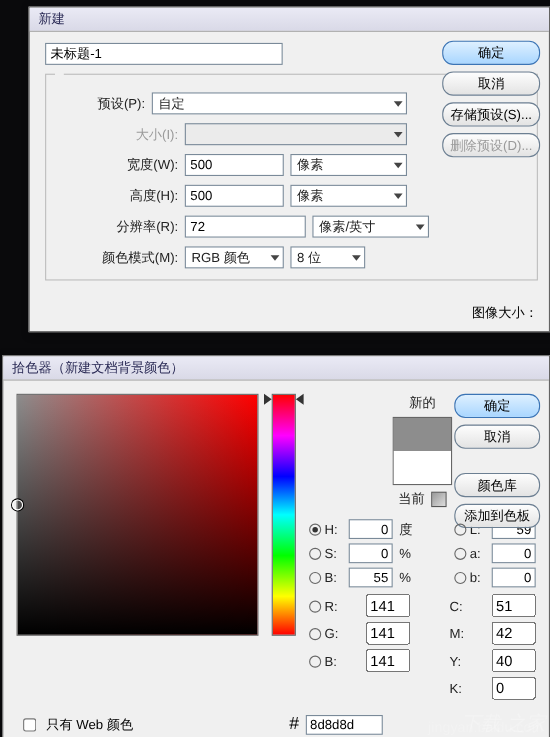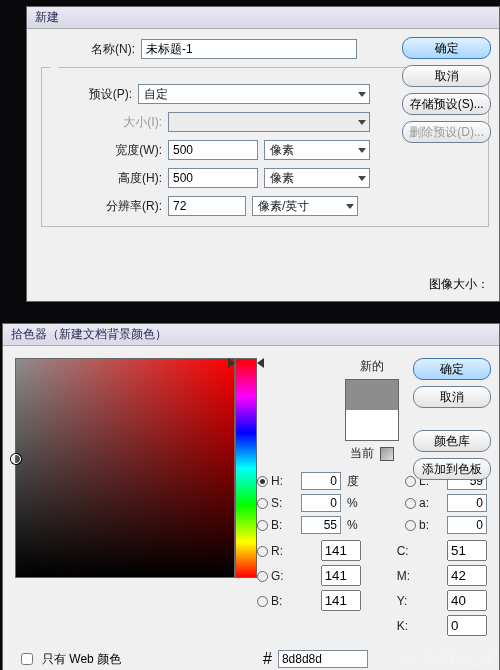--- a/index.html
+++ b/index.html
@@ -16,21 +16,21 @@
 .caret { width: 0; height: 0; border-left: 4px solid transparent; border-right: 4px solid transparent; border-top: 5px solid #444; margin-left: 4px; }
 .btn { display: inline-flex; align-items: center; justify-content: center; height: 22px; border: 1px solid #6c7f92; border-radius: 10px; background: linear-gradient(#fdfdfd,#e3e3e3); font-size: 12px; padding: 0 6px; min-width: 78px; }
 .btn.def { background: linear-gradient(#def0ff,#a9d6ff); border-color:#3b74b5; }
 .btn.dis { color:#9a9a9a; }
 .btncol { position: absolute; right: 8px; top: 30px; display: flex; flex-direction: column; gap: 6px; }
 .fieldset { border: 1px solid #bcbcbc; padding: 10px 10px 2px 10px; margin-top: 4px; position: relative; }
 .fslabel { position: absolute; top: -7px; left: 8px; background: #f0f0f0; padding: 0 4px; }
 .swatch { width: 24px; height: 17px; border: 1px solid #888; background: #888; display: inline-block; }
 .imgsize { position:absolute; right: 10px; bottom: 8px; font-size:12px;}
 
-.cp-body { padding: 12px; display: flex; font-size: 12px; color:#222; }
+.cp-body { padding: 12px; display: flex; gap: 12px; font-size: 12px; color:#222; }
 .satval { width: 220px; height: 220px; border: 1px solid #666; position: relative; background: linear-gradient(to top, #000, rgba(0,0,0,0)), linear-gradient(to right, #8d8d8d, #f00); }
 .pick-ring { width:10px; height:10px; border:1px solid #fff; border-radius:50%; position:absolute; left:-5px; top:95px; box-shadow:0 0 0 1px #000;}
 .hue { width: 22px; height: 220px; border: 1px solid #666; background: linear-gradient(to bottom,#f00,#f0f 17%,#00f 34%,#0ff 50%,#0f0 67%,#ff0 84%,#f00); position:relative;}
 .hue::before,.hue::after{content:"";position:absolute;top:-1px;width:0;height:0;border-top:5px solid transparent;border-bottom:5px solid transparent;}
 .hue::before{left:-8px;border-left:7px solid #333;}
 .hue::after{right:-8px;border-right:7px solid #333;}
 .preview-col{ display:flex; flex-direction:column; align-items:center; gap:4px;}
 .preview { width: 54px; height: 62px; border: 1px solid #666; display:flex; flex-direction:column;}
 .pv-new{flex:1; background:#8d8d8d;}
 .pv-cur{flex:1; background:#fff;}
@@ -48,21 +48,20 @@
 .watermark{position:absolute;right:4px;bottom:0;color:rgba(255,255,255,.25);font-size:18px;font-style:italic;pointer-events:none;}
 .wm2{position:absolute;right:6px;bottom:2px;color:rgba(255,255,255,.2);font-size:13px;pointer-events:none;}
 </style>
 </head>
 <body>
 
 <div class="dialog" style="left:26px; top:6px; width:474px; height:296px;">
   <div class="titlebar">新建</div>
   <div class="dlg-body">
     <div class="row">
-      <span class="lab"><span>名称(N):</span></span>
       <input class="txt" style="width: 216px;" value="未标题-1">
     </div>
     <div class="fieldset">
       <span class="fslabel" style="left:-2px;top:-14px;position:relative;"></span>
       <div class="row" style="margin-top:-8px;">
         <span class="lab" style="width:80px">预设(P):</span>
         <div class="sel" style="width:232px">
             <span>自定</span>
             <span class="caret"></span>
           </div>
@@ -85,23 +84,34 @@
       <div class="row">
         <span class="lab" style="width:110px">高度(H):</span>
         <input class="txt" style="width: 90px;" value="500">
         <div class="sel" style="width:106px;margin-left:6px">
             <span>像素</span>
             <span class="caret"></span>
           </div>
       </div>
       <div class="row">
         <span class="lab" style="width:110px">分辨率(R):</span>
-        <input class="txt" style="width: 78px;" value="72">
+        <input class="txt" style="width: 110px;" value="72">
         <div class="sel" style="width:106px;margin-left:6px">
             <span>像素/英寸</span>
+            <span class="caret"></span>
+          </div>
+      </div>
+      <div class="row">
+        <span class="lab" style="width:110px">颜色模式(M):</span>
+        <div class="sel" style="width:90px">
+            <span>RGB 颜色</span>
+            <span class="caret"></span>
+          </div>
+        <div class="sel" style="width:68px;margin-left:6px">
+            <span>8 位</span>
             <span class="caret"></span>
           </div>
       </div>
     </div>
   </div>
   <div class="imgsize">图像大小：</div>
   <div class="btncol">
     <div class="btn def">确定</div>
     <div class="btn">取消</div>
     <div class="btn">存储预设(S)...</div>
@@ -187,18 +197,18 @@
       </div>
     </div>
   </div>
 
   <div class="footer">
     <input type="checkbox" style="">
     <span>只有 Web 颜色</span>
   </div>
   <div class="hexrow">
     <span>#</span>
-    <input type="text" style="width: 90px; height: 18px; border: 1px solid rgb(122, 138, 153); font-size: 12px; padding: 0px 3px;" value="8d8d8d">
+    <input type="text" style="width: 70px; height: 18px; border: 1px solid rgb(122, 138, 153); font-size: 12px; padding: 0px 3px;" value="8d8d8d">
   </div>
 </div>
 
 <div class="watermark">下载 之家</div>
 <div class="wm2">jingyan.baidu.com</div>
 
 </body></html>

